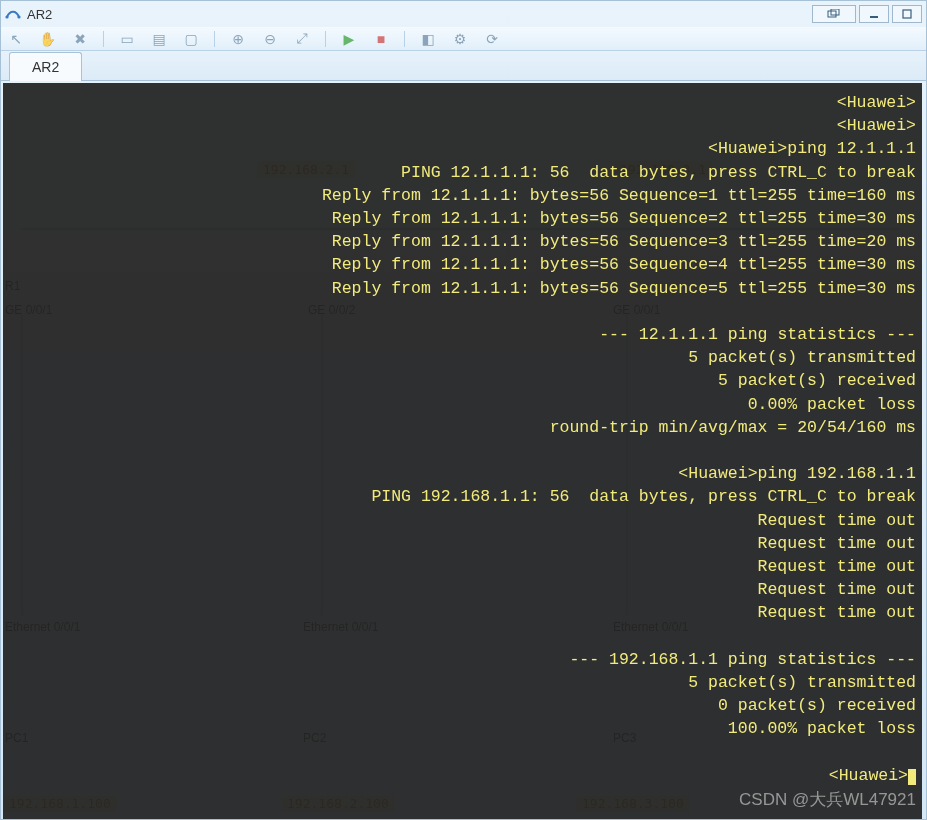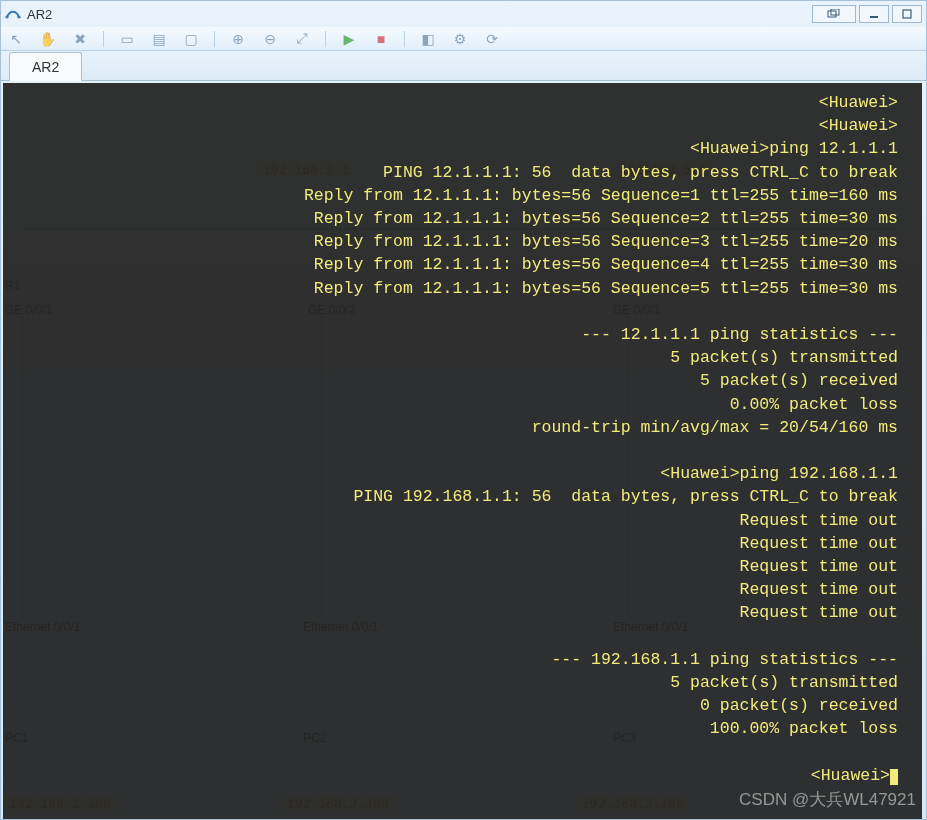--- a/index.html
+++ b/index.html
@@ -83,21 +83,21 @@
       position: relative;
       top: 1px;
     }
     .terminal {
       position: absolute;
       top: 82px; left: 2px; right: 4px; bottom: 0;
       background: rgba(35,35,35,0.94);
       font-family: "Consolas","Courier New",monospace;
       font-size: 16.5px;
       color: #f2eb7c;
-      padding: 8px 24px;
+      padding: 8px 6px;
       line-height: 23.2px;
       overflow: hidden;
       white-space: pre;
     }
     .bg-topology {
       position: absolute;
       top: 82px; left:0; right:0; bottom:0;
       pointer-events: none;
     }
     .bg-label {

